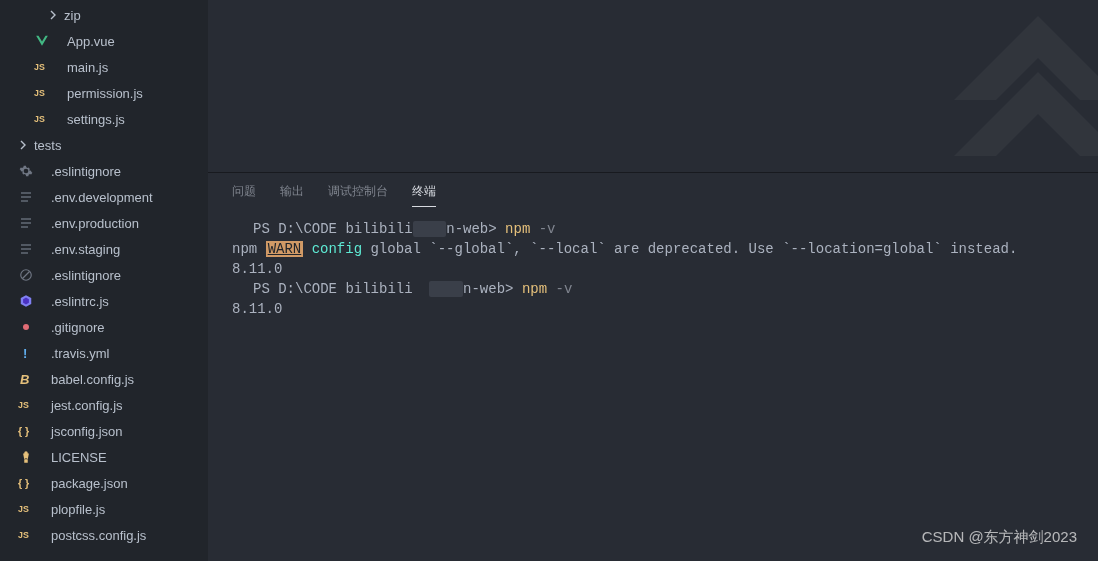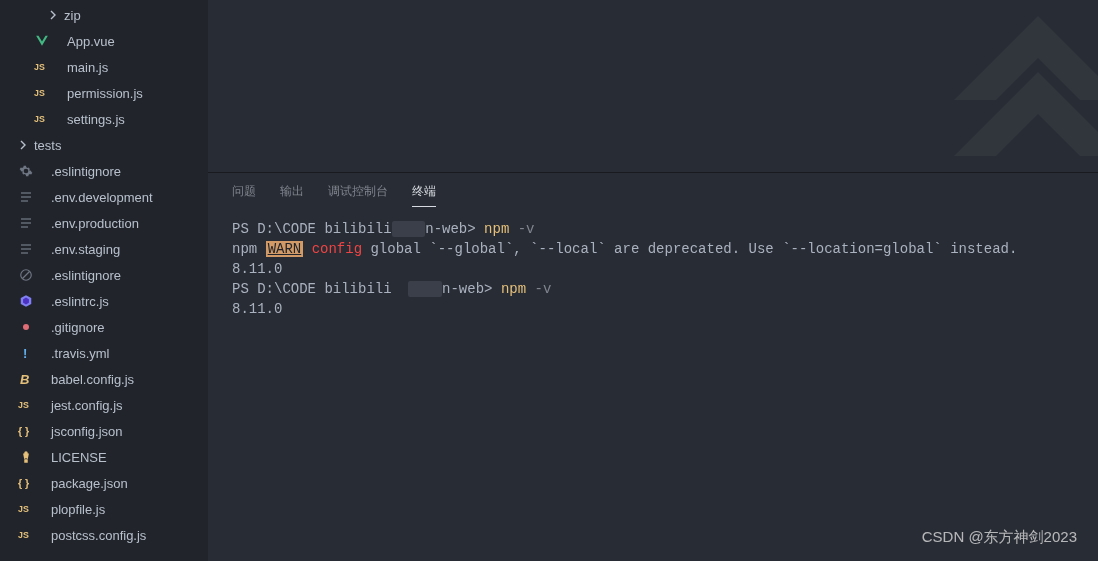--- a/index.html
+++ b/index.html
@@ -105,35 +105,35 @@
   flex: 1;
   padding: 10px 24px;
   font-family: Consolas, "Courier New", monospace;
   font-size: 14px;
   line-height: 20px;
   color: #abb2bf;
 }
 .term-line {
   white-space: pre;
 }
-.ps-prompt { color: #abb2bf; }
+.ps-prompt { color: #abb2bf; margin-left: 21px; }
 .redacted {
   background: #3a3f49;
   color: #3a3f49;
   border-radius: 2px;
 }
 .cmd-yellow { color: #e5c07b; }
 .cmd-gray { color: #7f848e; }
 .warn-box {
   background: #d19a66;
   color: #21252b;
   padding: 0 2px;
   text-decoration: underline;
 }
-.config-purple { color: #ef4444; }
+.config-purple { color: #5eead4; }
 .cursor-block {
   display: inline-block;
   width: 8px;
   height: 16px;
   background: #abb2bf;
   vertical-align: text-bottom;
 }
 .watermark {
   position: absolute;
   right: 21px;

